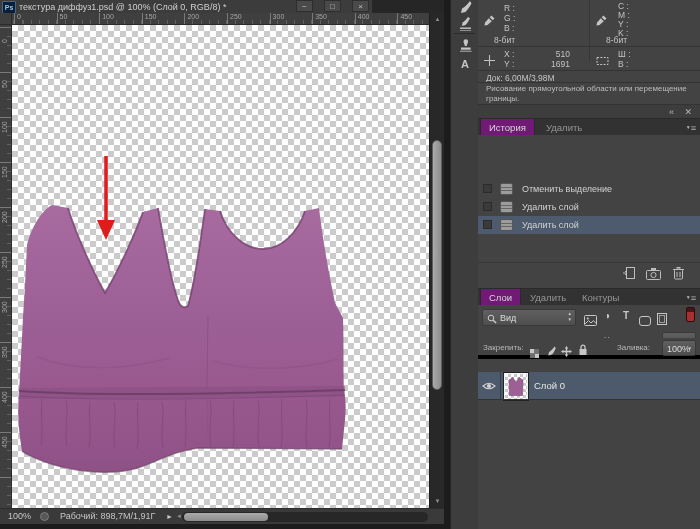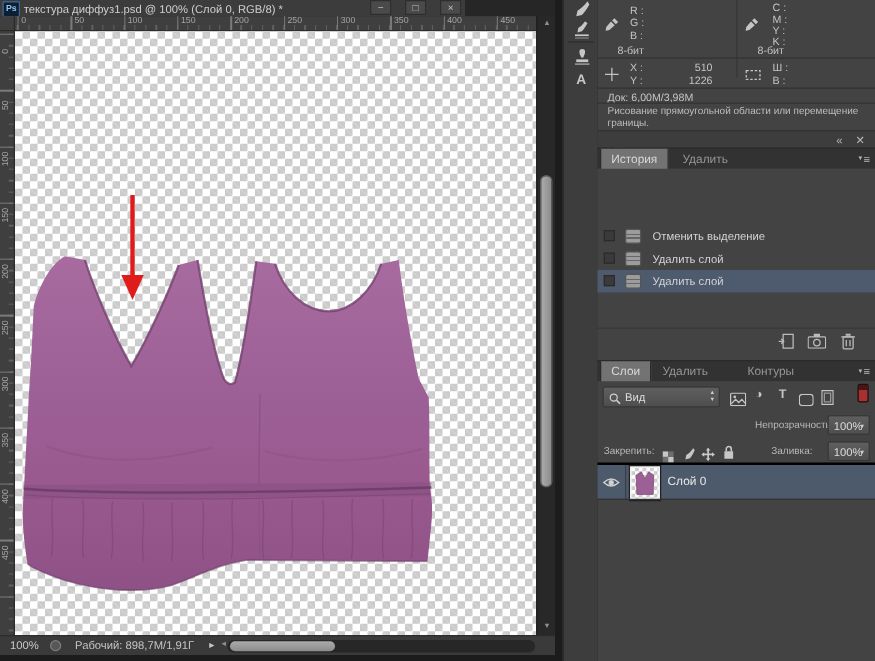--- a/index.html
+++ b/index.html
@@ -57,21 +57,21 @@
   #info-vdivider{left:111px;top:0;width:1px;height:62px;background:#373737;}
   .info-line{position:absolute;font-size:8.5px;line-height:9px;color:#c4c4c4;white-space:nowrap;}
   .info-val{position:absolute;font-size:8.5px;line-height:9px;color:#c4c4c4;text-align:right;width:34px;}
   #info-hint{left:8px;top:84px;width:208px;font-size:8px;line-height:10px;color:#bdbdbd;}
   
   #group-btns{left:0;top:104px;width:222px;height:14px;background:#3d3d3d;border-top:1px solid #333;box-sizing:border-box;}
   .gbtn{top:1px;font-size:9px;line-height:12px;color:#b5b5b5;}
   
   .tabbar{left:0;width:222px;height:17px;background:#323232;border-top:1px solid #2a2a2a;box-sizing:border-box;}
   .tab{position:absolute;top:0;height:17px;font-size:9.5px;line-height:17px;padding:0 8px;color:#969696;}
-  .tab.active{background:#737373;color:#d8d8d8;border-left:1px solid #2a2a2a;border-right:1px solid #2a2a2a;box-sizing:border-box;}
+  .tab.active{background:#701a75;color:#d8d8d8;border-left:1px solid #2a2a2a;border-right:1px solid #2a2a2a;box-sizing:border-box;}
   .panel-menu{position:absolute;right:4px;top:2px;font-size:9px;color:#b5b5b5;line-height:13px;}
   .panel-menu .mtri{font-size:5px;vertical-align:2px;}
   
   .h-row{position:absolute;left:0;width:222px;height:18px;}
   .h-row.selected{background:#4e5b6e;}
   .h-check{position:absolute;left:5px;top:4px;width:9px;height:9px;background:#3a3a3a;border:1px solid #2b2b2b;box-sizing:border-box;}
   .h-ic{position:absolute;left:22px;top:3px;width:13px;height:12px;background:#9c9c9c;border-radius:2px;border:1px solid #555;box-sizing:border-box;
         background-image:linear-gradient(to bottom,transparent 3px,#666 3px,#666 4px,transparent 4px,transparent 6px,#666 6px,#666 7px,transparent 7px);}
   .h-label{position:absolute;left:44px;top:0;font-size:9px;line-height:18px;color:#d2d2d2;}
   #snap-thumb{left:20px;top:2px;width:20px;height:19px;background:#050505;border:1px solid #000;box-sizing:border-box;}
@@ -260,21 +260,21 @@
       <div class="hdiv abs" style="top:46px;"></div>
 
       <div class="abs" style="left:6px;top:52px;">
         <svg width="11" height="11" viewBox="0 0 11 11">
             <path d="M5.5 0 V11 M0 5.5 H11" stroke="#c4c4c4" stroke-width="1" fill="none"></path>
           </svg>
       </div>
       <span class="info-line" style="left:26px;top:50px;">X :</span>
       <span class="info-val" style="left:58px;top:50px;">510</span>
       <span class="info-line" style="left:26px;top:60px;">Y :</span>
-      <span class="info-val" style="left:58px;top:60px;">1226</span>
+      <span class="info-val" style="left:58px;top:60px;">1691</span>
 
       <div class="abs" style="left:118px;top:52px;">
         <svg width="13" height="10" viewBox="0 0 13 10">
             <rect x="1" y="1.5" width="11" height="7" fill="none" stroke="#c4c4c4" stroke-width="1" stroke-dasharray="2 1.4"></rect>
           </svg>
       </div>
       <span class="info-line" style="left:140px;top:50px;">Ш :</span>
       <span class="info-line" style="left:140px;top:60px;">В :</span>
       <div class="hdiv abs" style="top:70px;"></div>
       <span class="info-line" style="left:8px;top:74px;">Док: 6,00M/3,98M</span>
@@ -336,21 +336,21 @@
             <rect x="4.5" y="1" width="4" height="1.6" fill="#bdbdbd"></rect>
             <line x1="5" y1="6" x2="5" y2="11" stroke="#bdbdbd"></line>
             <line x1="8" y1="6" x2="8" y2="11" stroke="#bdbdbd"></line>
           </svg>
       </div>
     </div>
 
     <div class="tabbar abs" style="top:288px;">
       <span class="tab active" style="left:2px;">Слои</span>
       <span class="tab" style="left:44px;">Удалить</span>
-      <span class="tab" style="left:112px;">Контуры</span>
+      <span class="tab" style="left:96px;">Контуры</span>
       <span class="panel-menu"><span class="mtri">▼</span><span>≡</span></span>
     </div>
 
     <div class="abs" style="left:0;top:305px;width:222px;height:25px;background:#434343;">
       <div class="ctrl-box" style="left:4px;top:4px;width:94px;height:17px;">
         <span class="abs" style="left:4px;top:4px;">
           <svg width="10" height="10" viewBox="0 0 10 10">
               <circle cx="4" cy="4" r="2.8" fill="none" stroke="#cfcfcf"></circle>
               <line x1="6.2" y1="6.2" x2="9" y2="9" stroke="#cfcfcf" stroke-width="1.4"></line>
             </svg>
@@ -386,21 +386,21 @@
         <span class="abs" style="left:6px;top:1px;">Обычные</span>
         <span class="updn">▲<br>▼</span>
       </div>
       <span class="tinylab" style="left:126px;top:2px;">Непрозрачность:</span>
       <div class="ctrl-box" style="left:184px;top:2px;width:34px;height:16px;">
         <span class="abs" style="left:4px;top:1px;">100%</span>
         <span class="updn" style="top:5px;">▼</span>
       </div>
     </div>
 
-    <div class="abs" style="left:0;top:351px;width:222px;height:21px;background:#434343;border-bottom:2px solid #000000;box-sizing:border-box;">
+    <div class="abs" style="left:0;top:338px;width:222px;height:21px;background:#434343;border-bottom:4px solid #000000;box-sizing:border-box;">
       <span class="tinylab" style="left:5px;top:2px;">Закрепить:</span>
       <span class="abs" style="left:52px;top:6px;">
         <svg width="9" height="9" viewBox="0 0 9 9">
             <rect width="4.5" height="4.5" fill="#c6c6c6"></rect>
             <rect x="4.5" y="4.5" width="4.5" height="4.5" fill="#c6c6c6"></rect>
             <rect x="4.5" width="4.5" height="4.5" fill="#6e6e6e"></rect>
             <rect y="4.5" width="4.5" height="4.5" fill="#6e6e6e"></rect>
           </svg>
       </span>
       <span class="abs" style="left:67px;top:5px;">

